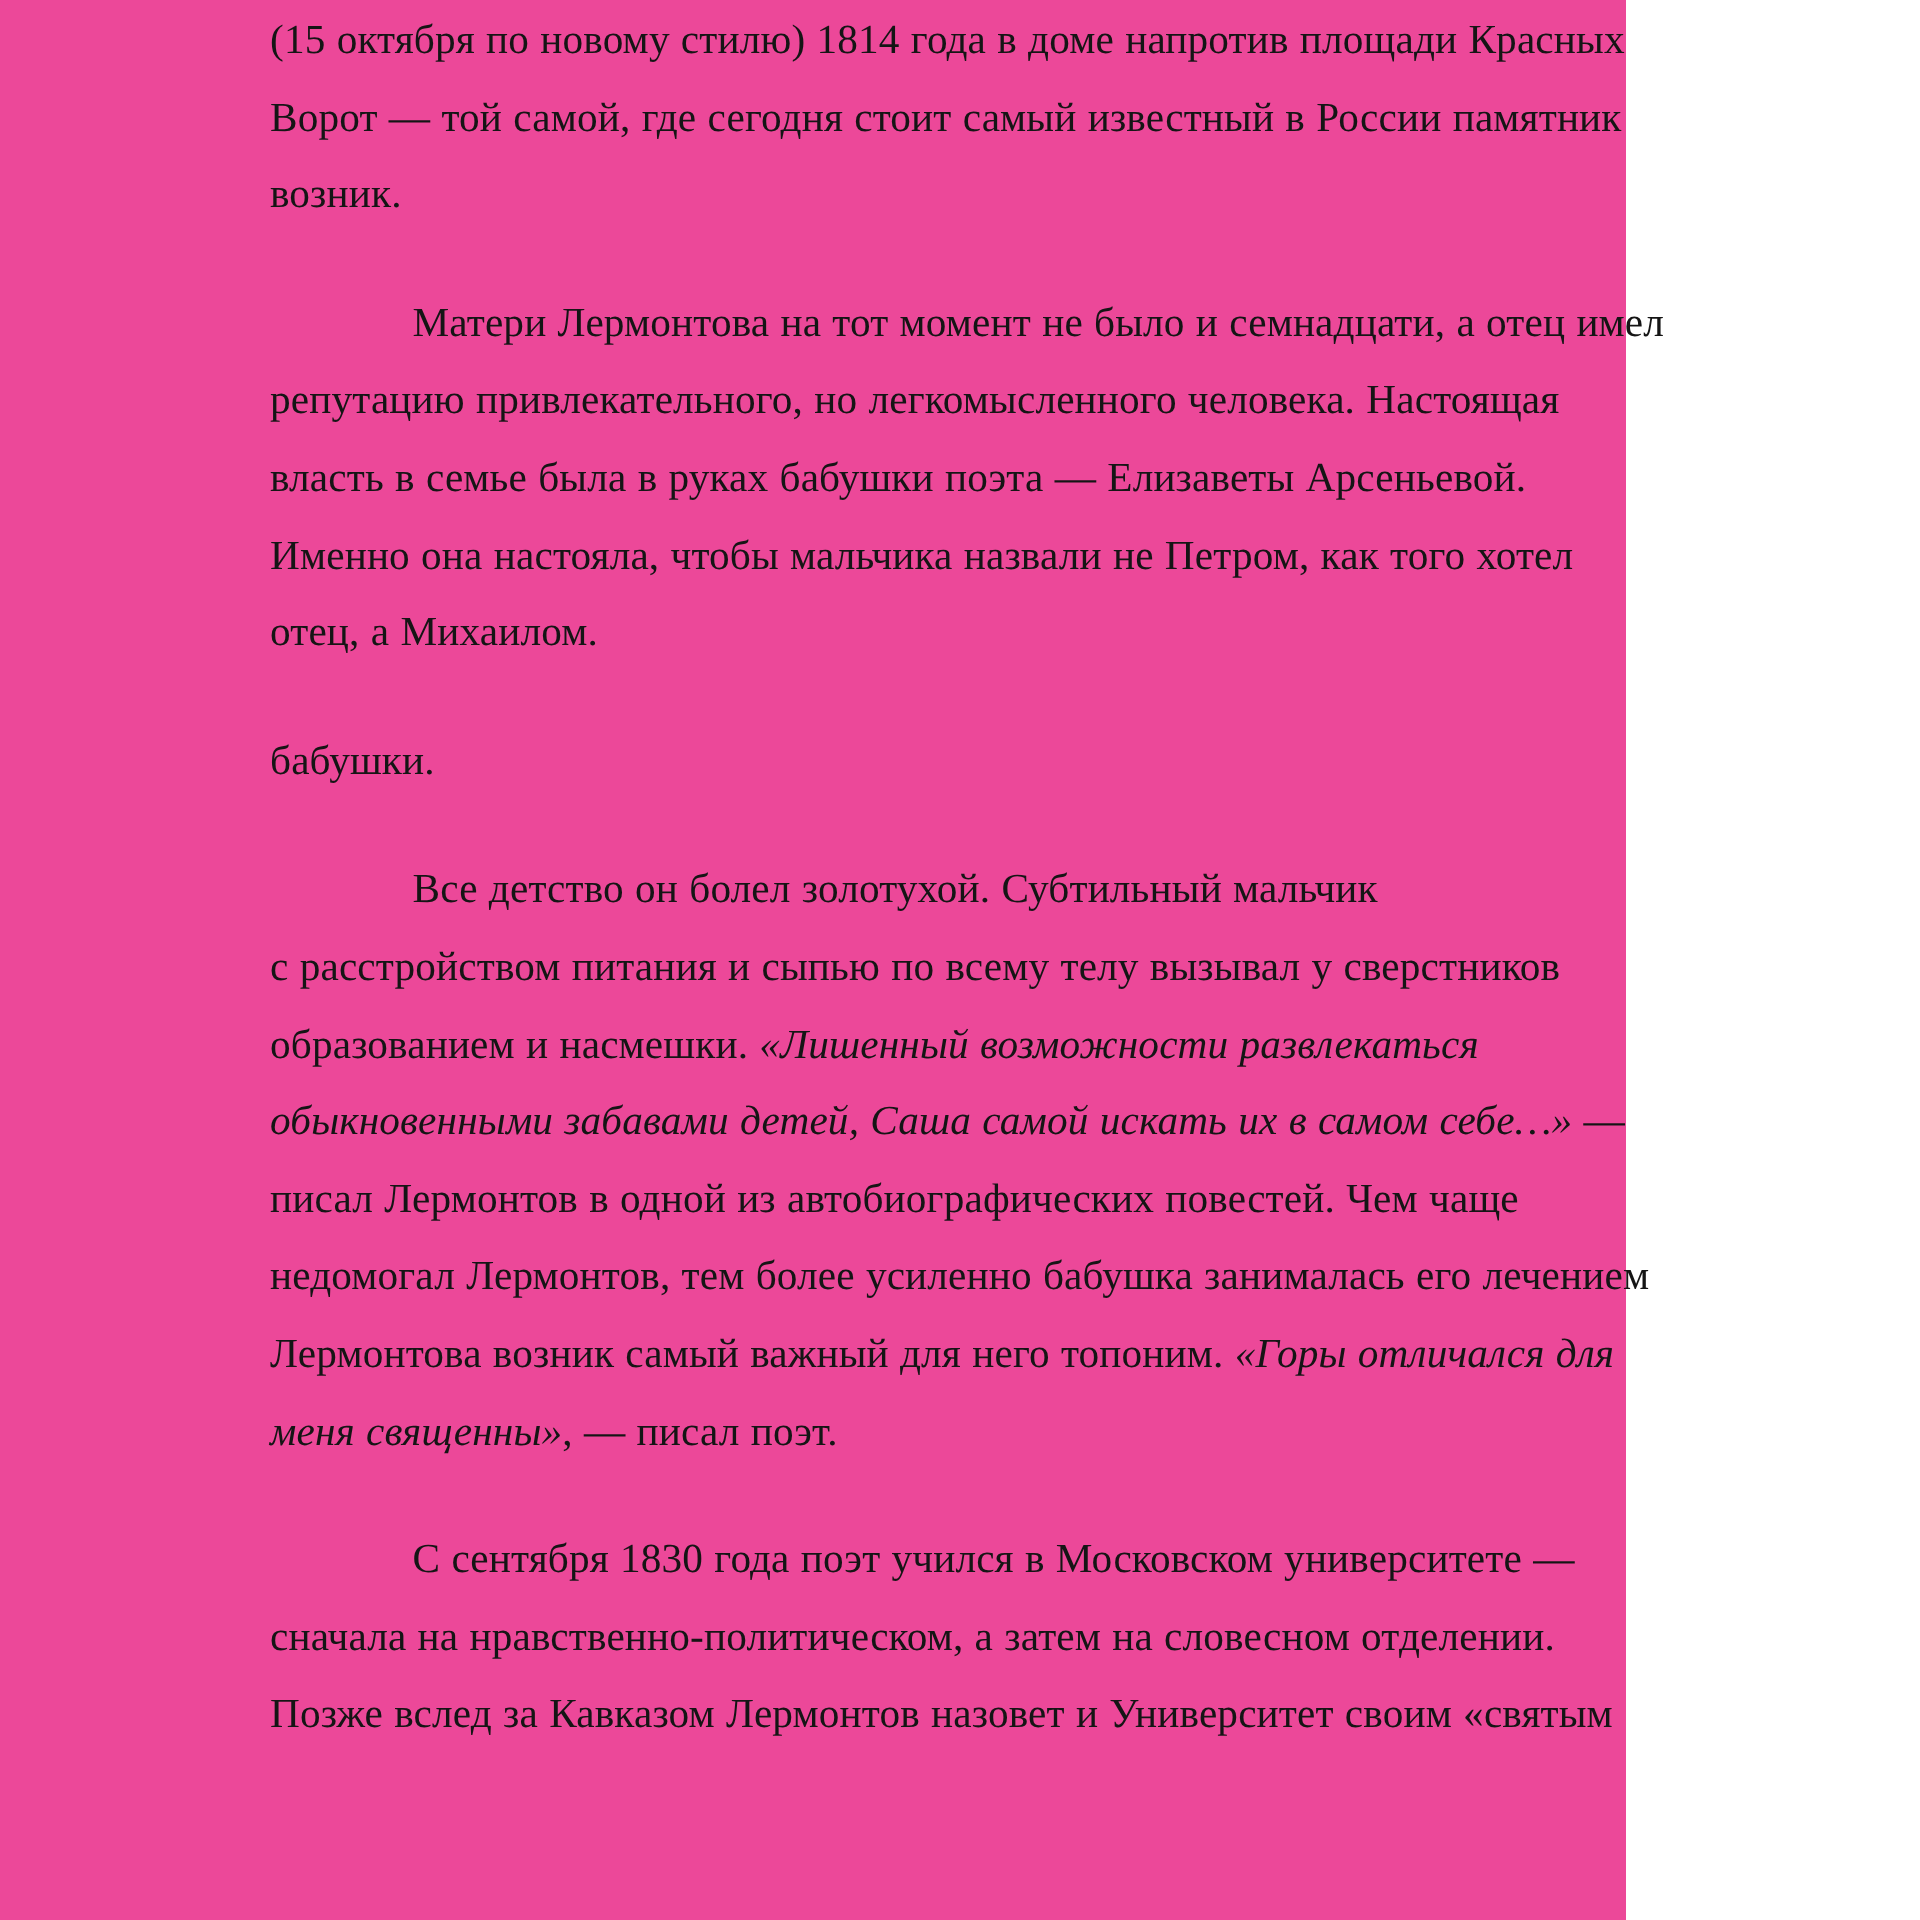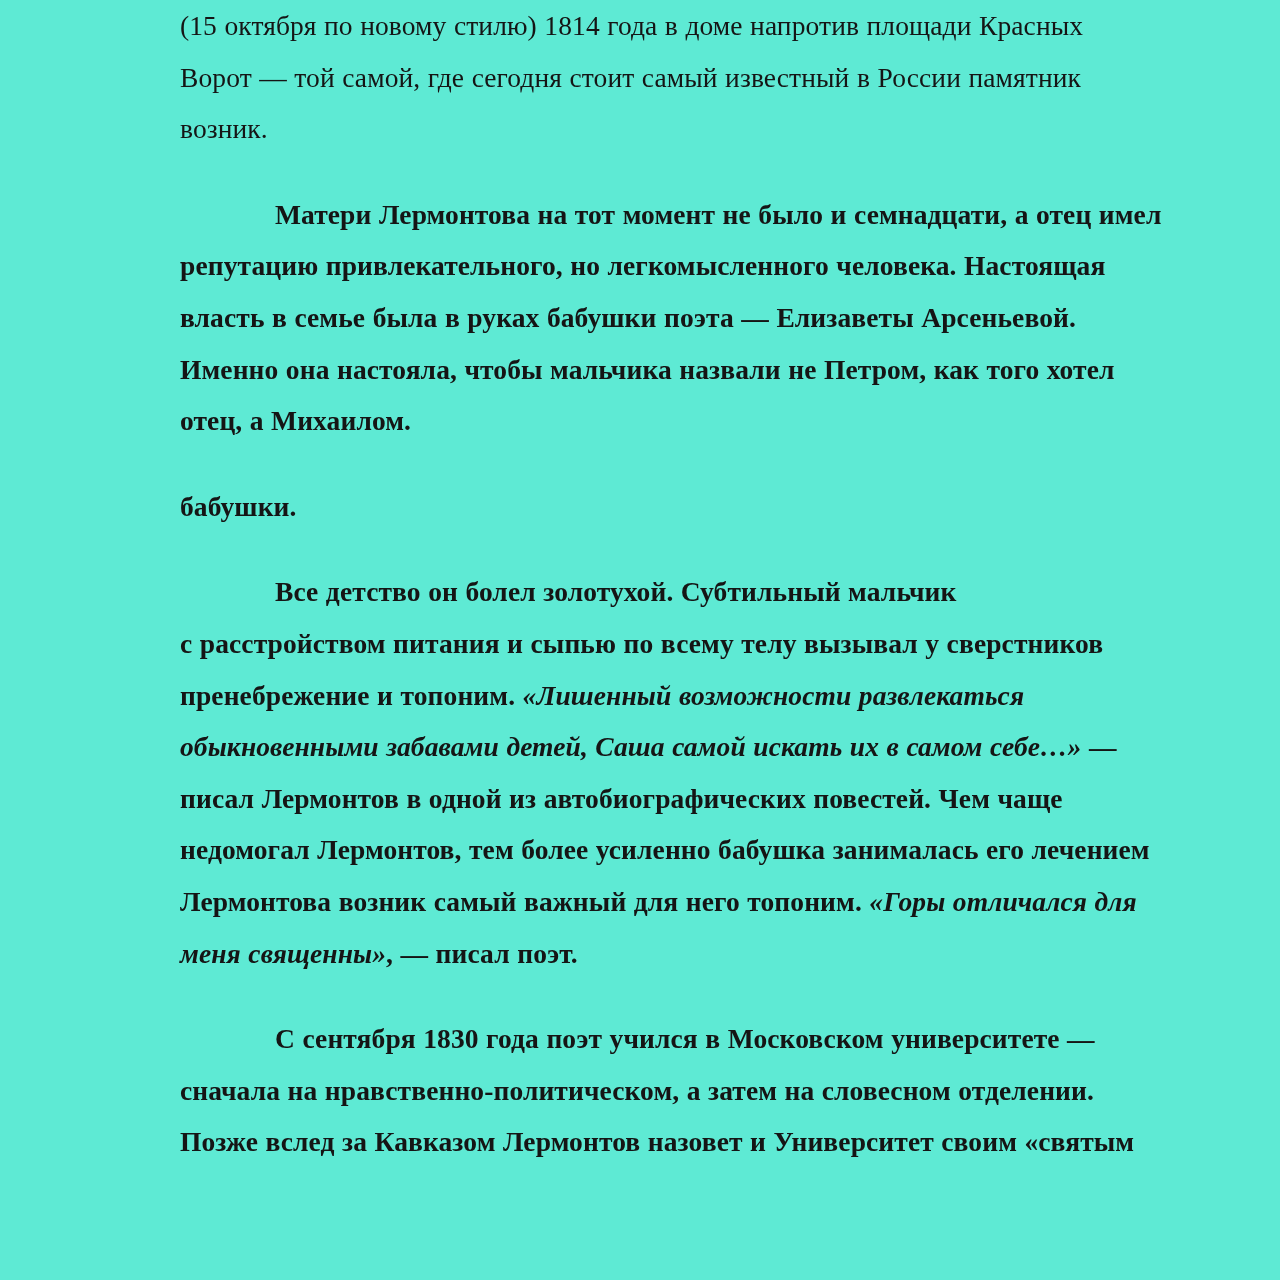--- a/index.html
+++ b/index.html
@@ -8,42 +8,41 @@
     background: #ffffff;
   }
   body {
     width: 1280px;
     height: 1280px;
     overflow: hidden;
     font-family: "Liberation Serif", "DejaVu Serif", serif;
   }
   #page {
     position: relative;
-    width: 1280px;
+    width: 1084px;
     height: 1280px;
-    background: #5eead4;
+    background: #ec4899;
     box-sizing: border-box;
     padding: 0 0 0 180px;
   }
   .doc-body {
     width: 1010px;
     padding-top: 0;
   }
   .para {
     margin: 0;
     padding: 0;
     font-size: 27.5px;
     line-height: 51.6px;
     color: #151515;
     letter-spacing: 0.1px;
     word-spacing: 0.5px;
   }
   .para + .para {
     margin-top: 34px;
-    font-weight: bold;
   }
   .line {
     display: block;
     white-space: pre-wrap;
   }
   .line.indent {
     text-indent: 95px;
   }
   .it {
     font-style: italic;
@@ -73,21 +72,21 @@
         <span class="line"><span class="">власть в семье была в руках бабушки поэта — Елизаветы Арсеньевой.</span></span>
         <span class="line"><span class="">Именно она настояла, чтобы мальчика назвали не Петром, как того хотел</span></span>
         <span class="line"><span class="">отец, а Михаилом.</span></span>
       </div>
       <div class="para">
         <span class="line"><span class="">бабушки.</span></span>
       </div>
       <div class="para">
         <span class="line indent"><span class="">Все детство он болел золотухой. Субтильный мальчик</span></span>
         <span class="line"><span class="">с расстройством питания и сыпью по всему телу вызывал у сверстников</span></span>
-        <span class="line"><span class="">пренебрежение и топоним. </span><span class="it">«Лишенный возможности развлекаться</span></span>
+        <span class="line"><span class="">образованием и насмешки. </span><span class="it">«Лишенный возможности развлекаться</span></span>
         <span class="line"><span class="it">обыкновенными забавами детей, Саша самой искать их в самом себе…»</span><span class=""> —</span></span>
         <span class="line"><span class="">писал Лермонтов в одной из автобиографических повестей. Чем чаще</span></span>
         <span class="line"><span class="">недомогал Лермонтов, тем более усиленно бабушка занималась его лечением</span></span>
         <span class="line"><span class="">Лермонтова возник самый важный для него топоним. </span><span class="it">«Горы отличался для</span></span>
         <span class="line"><span class="it">меня священны»</span><span class="">, — писал поэт.</span></span>
       </div>
       <div class="para">
         <span class="line indent"><span class="">С сентября 1830 года поэт учился в Московском университете —</span></span>
         <span class="line"><span class="">сначала на нравственно-политическом, а затем на словесном отделении.</span></span>
         <span class="line"><span class="">Позже вслед за Кавказом Лермонтов назовет и Университет своим «святым</span></span>

